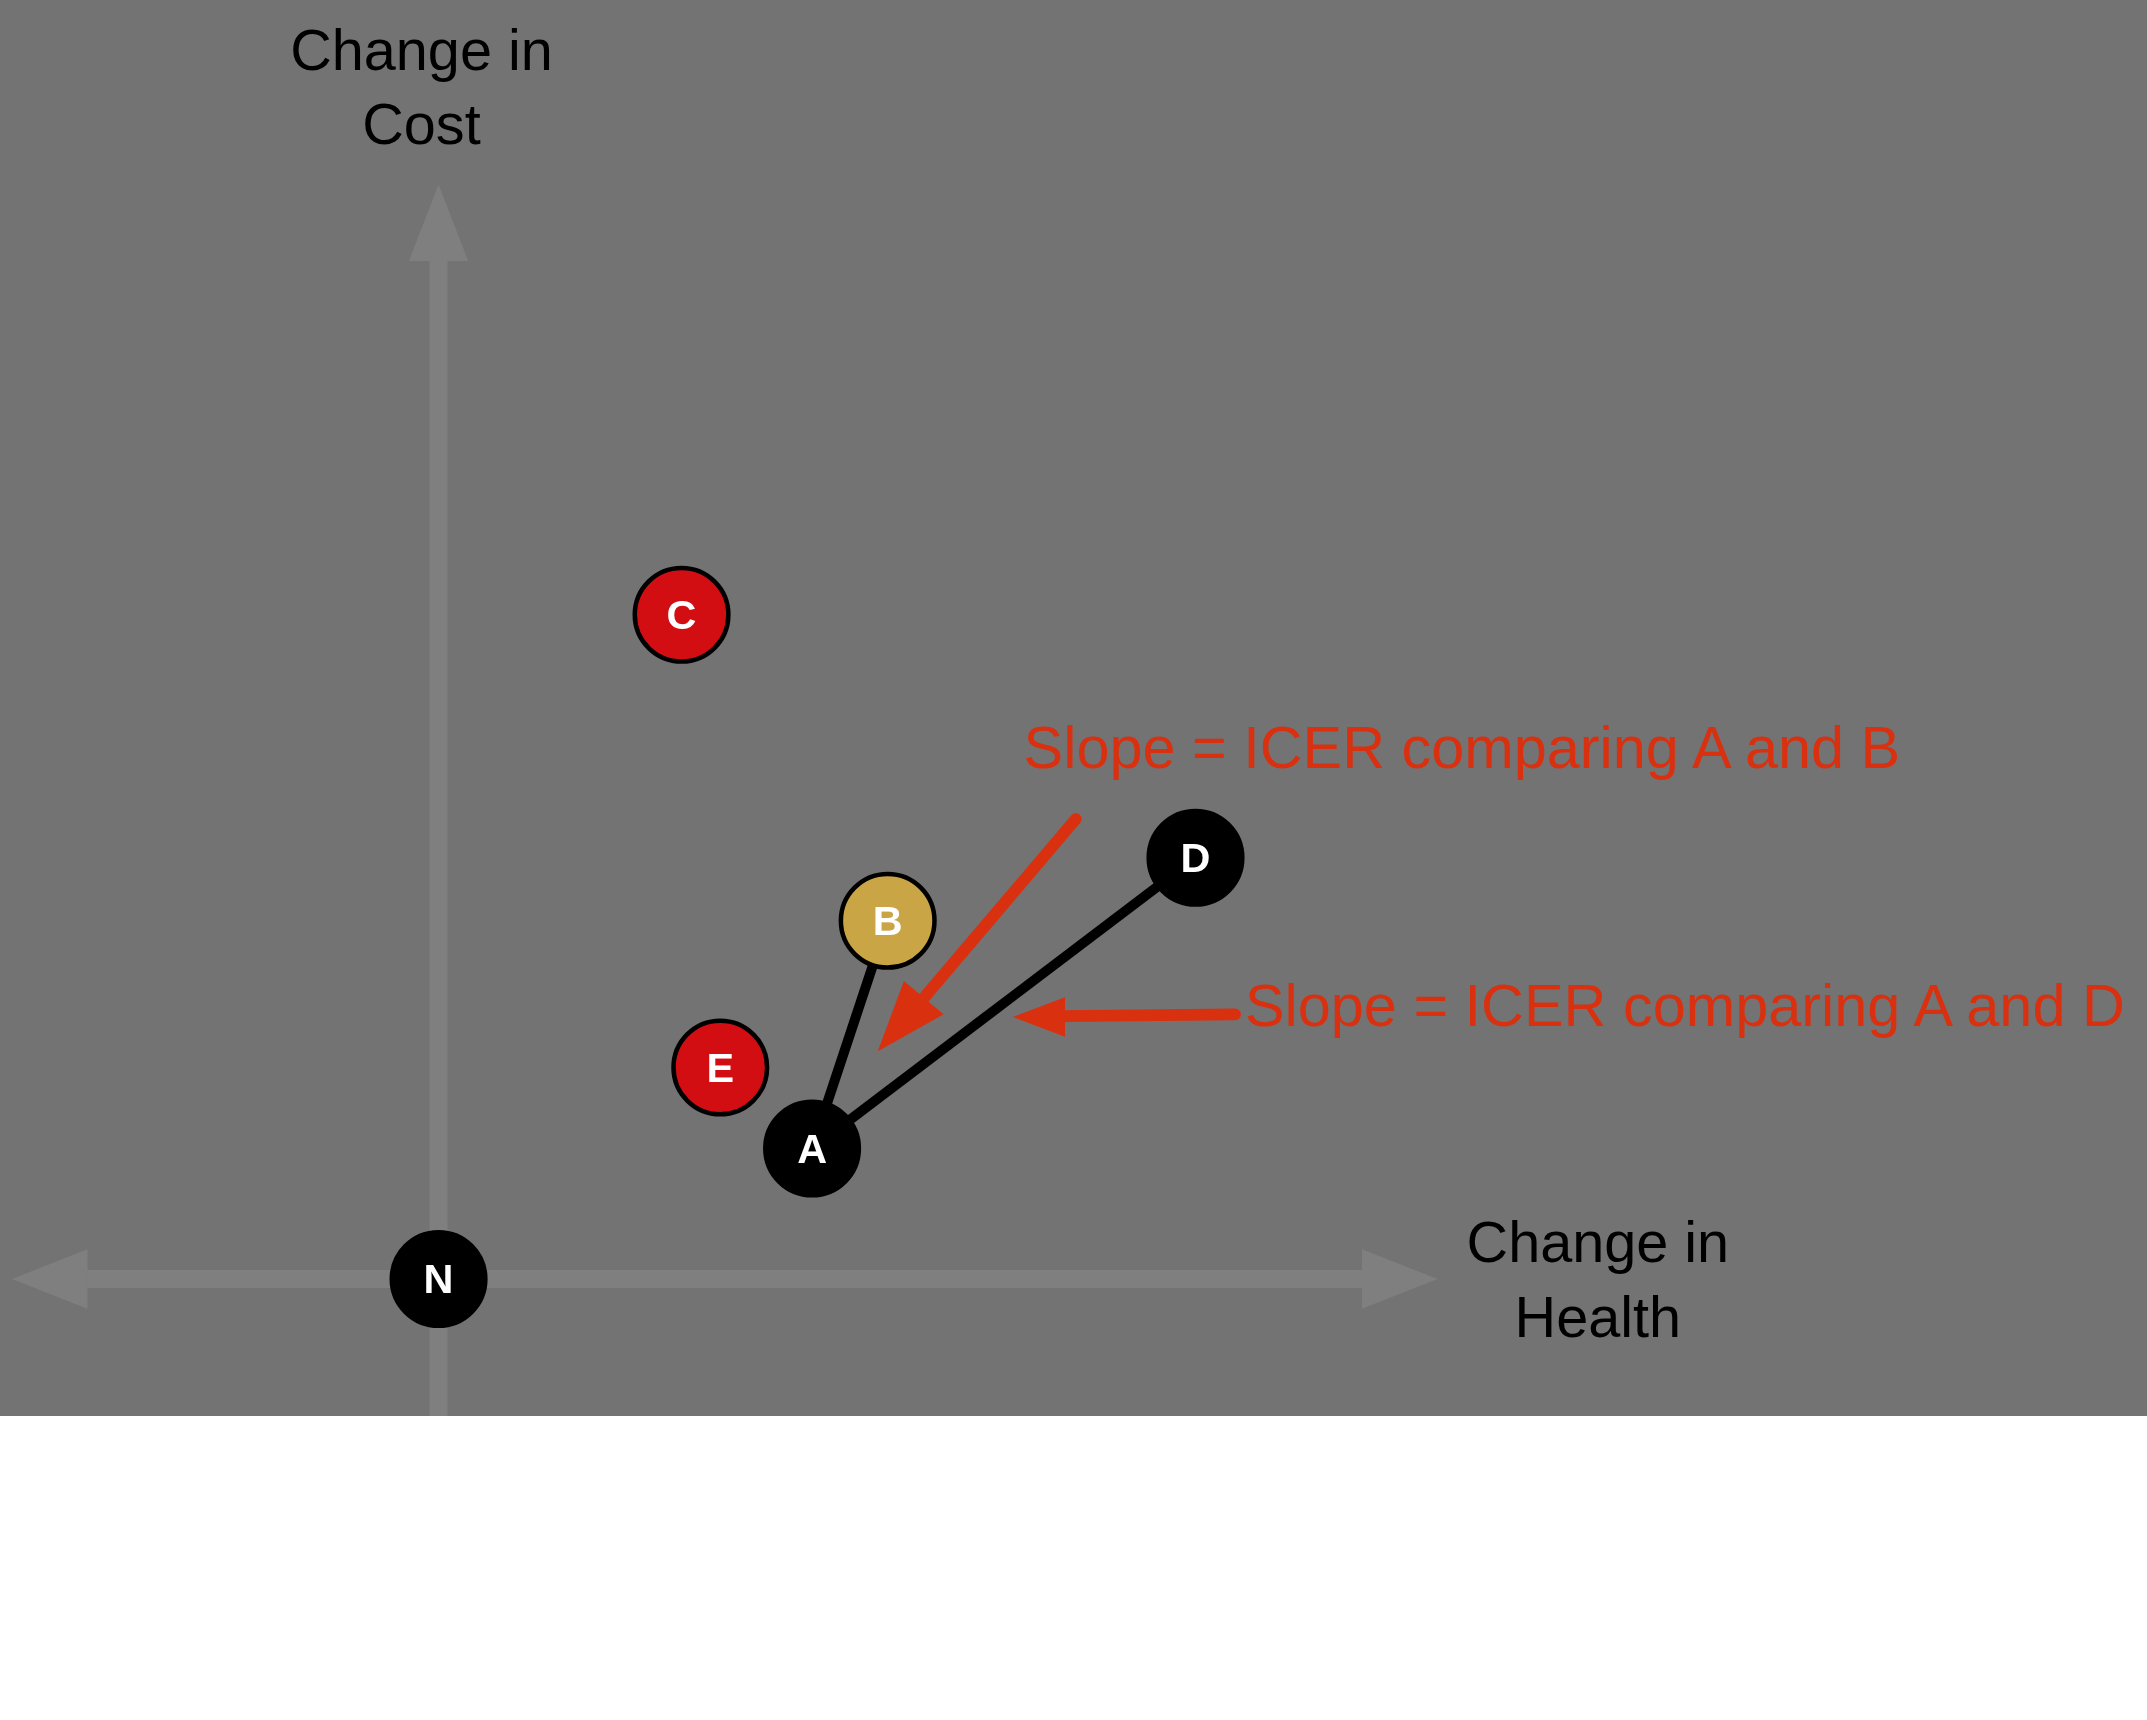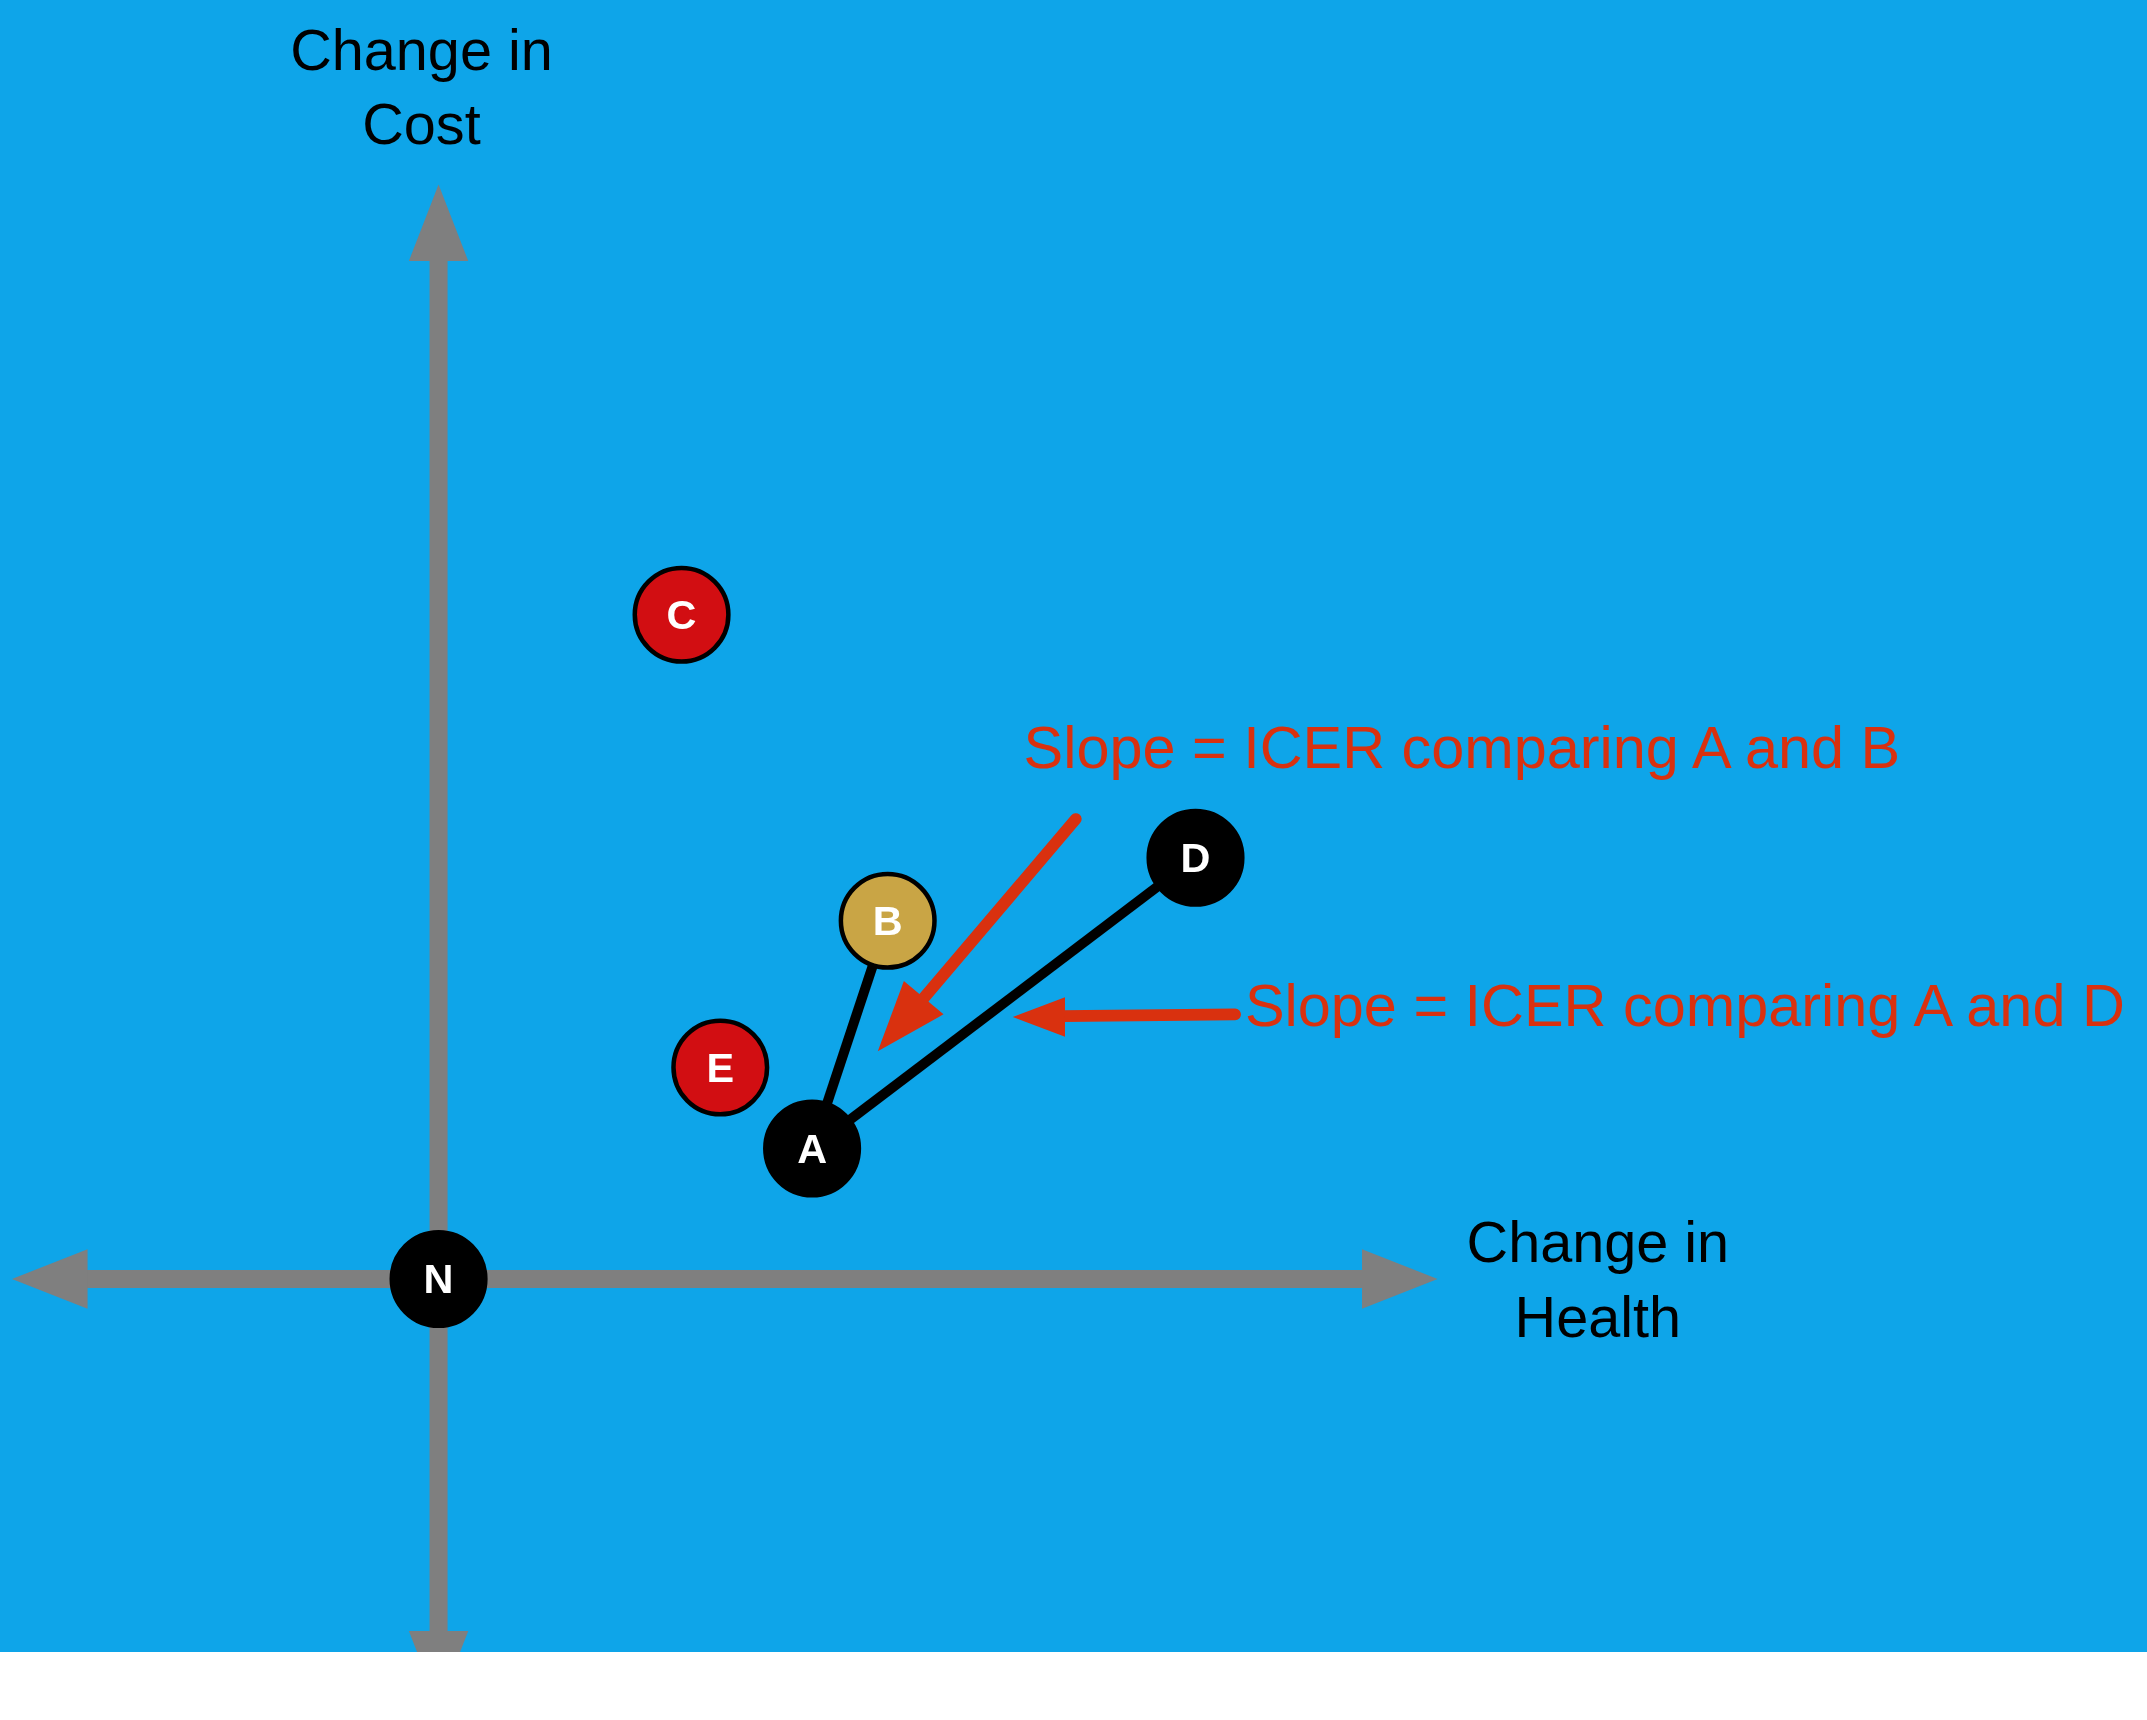--- a/index.html
+++ b/index.html
@@ -3,22 +3,22 @@
 <meta charset="utf-8">
 <style>
   html, body {
     margin: 0;
     padding: 0;
     background: #ffffff;
   }
   .canvas {
     position: relative;
     width: 2148px;
-    height: 1652px;
-    background: #0ea5e9;
+    height: 1416px;
+    background: #737373;
     font-family: "Liberation Sans", sans-serif;
   }
   svg { display: block; }
 
   .axis-shaft   { stroke-width: 20; fill: none; }
   .connector    { stroke-width: 11; stroke-linecap: butt; fill: none; }
   .red-arrow    { stroke-width: 13; stroke-linecap: round; fill: none; }
 
   circle.pt     { stroke: #000000; stroke-width: 5; }
 

